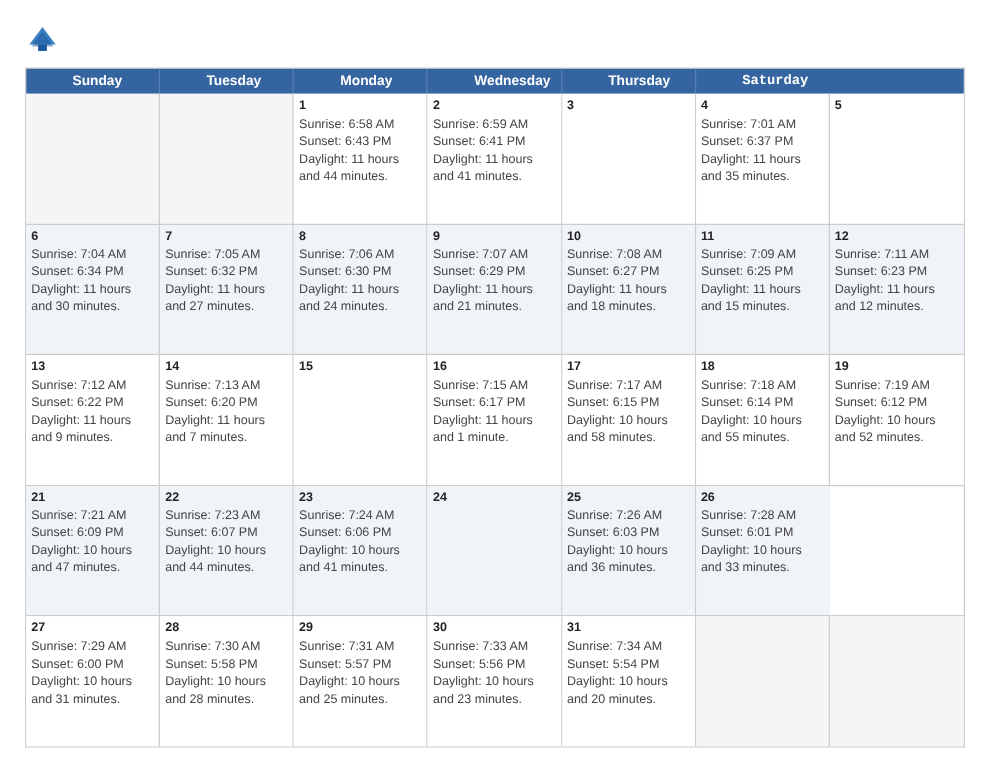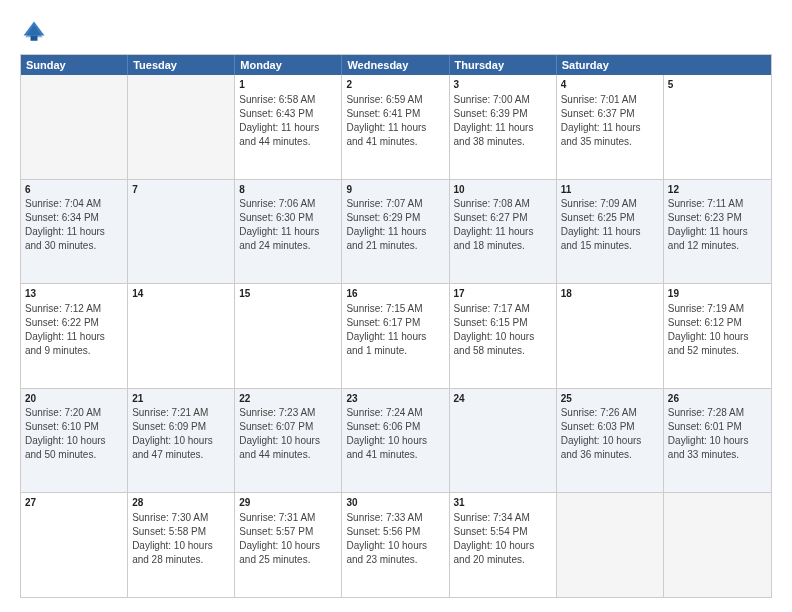--- a/index.html
+++ b/index.html
@@ -62,22 +62,23 @@
       grid-template-columns: repeat(7, 1fr);
       background: #3565a0;
     }
     .cal-header-cell {
       color: #fff;
       font-size: 11px;
       font-weight: bold;
       padding: 4px 5px;
       border-right: 1px solid #5580b8;
       text-align: left;
-    }
-    .cal-header-cell:last-child { border-right: none; }
+      margin-left: 32px;
+    }
+    .cal-header-cell:last-child { border-right: none; font-family: Liberation Mono, monospace; }
     .cal-body {
       flex: 1;
       display: flex;
       flex-direction: column;
     }
     .cal-row {
       display: grid;
       grid-template-columns: repeat(7, 1fr);
       flex: 1;
       border-top: 1px solid #ccc;
@@ -147,37 +148,37 @@
           <div class="cal-cell">
             <span class="day-num">1</span>
             <div class="day-info">Sunrise: 6:58 AM<br>Sunset: 6:43 PM<br>Daylight: 11 hours and 44 minutes.</div>
           </div>
           <div class="cal-cell">
             <span class="day-num">2</span>
             <div class="day-info">Sunrise: 6:59 AM<br>Sunset: 6:41 PM<br>Daylight: 11 hours and 41 minutes.</div>
           </div>
           <div class="cal-cell">
             <span class="day-num">3</span>
-            <div class="day-info">Sunrise: 7:00 AM<br>Sunset: 6:39 PM<br>Daylight: 11 hours and 38 minutes.</div>
           </div>
           <div class="cal-cell">
             <span class="day-num">4</span>
             <div class="day-info">Sunrise: 7:01 AM<br>Sunset: 6:37 PM<br>Daylight: 11 hours and 35 minutes.</div>
           </div>
           <div class="cal-cell">
             <span class="day-num">5</span>
           </div>
         </div>
         <div class="cal-row alt-row">
           <div class="cal-cell">
             <span class="day-num">6</span>
             <div class="day-info">Sunrise: 7:04 AM<br>Sunset: 6:34 PM<br>Daylight: 11 hours and 30 minutes.</div>
           </div>
           <div class="cal-cell">
             <span class="day-num">7</span>
+            <div class="day-info">Sunrise: 7:05 AM<br>Sunset: 6:32 PM<br>Daylight: 11 hours and 27 minutes.</div>
           </div>
           <div class="cal-cell">
             <span class="day-num">8</span>
             <div class="day-info">Sunrise: 7:06 AM<br>Sunset: 6:30 PM<br>Daylight: 11 hours and 24 minutes.</div>
           </div>
           <div class="cal-cell">
             <span class="day-num">9</span>
             <div class="day-info">Sunrise: 7:07 AM<br>Sunset: 6:29 PM<br>Daylight: 11 hours and 21 minutes.</div>
           </div>
           <div class="cal-cell">
@@ -193,46 +194,44 @@
             <div class="day-info">Sunrise: 7:11 AM<br>Sunset: 6:23 PM<br>Daylight: 11 hours and 12 minutes.</div>
           </div>
         </div>
         <div class="cal-row">
           <div class="cal-cell">
             <span class="day-num">13</span>
             <div class="day-info">Sunrise: 7:12 AM<br>Sunset: 6:22 PM<br>Daylight: 11 hours and 9 minutes.</div>
           </div>
           <div class="cal-cell">
             <span class="day-num">14</span>
+            <div class="day-info">Sunrise: 7:13 AM<br>Sunset: 6:20 PM<br>Daylight: 11 hours and 7 minutes.</div>
           </div>
           <div class="cal-cell">
             <span class="day-num">15</span>
           </div>
           <div class="cal-cell">
             <span class="day-num">16</span>
             <div class="day-info">Sunrise: 7:15 AM<br>Sunset: 6:17 PM<br>Daylight: 11 hours and 1 minute.</div>
           </div>
           <div class="cal-cell">
             <span class="day-num">17</span>
             <div class="day-info">Sunrise: 7:17 AM<br>Sunset: 6:15 PM<br>Daylight: 10 hours and 58 minutes.</div>
           </div>
           <div class="cal-cell">
             <span class="day-num">18</span>
+            <div class="day-info">Sunrise: 7:18 AM<br>Sunset: 6:14 PM<br>Daylight: 10 hours and 55 minutes.</div>
           </div>
           <div class="cal-cell">
             <span class="day-num">19</span>
             <div class="day-info">Sunrise: 7:19 AM<br>Sunset: 6:12 PM<br>Daylight: 10 hours and 52 minutes.</div>
           </div>
         </div>
         <div class="cal-row alt-row">
           <div class="cal-cell">
-            <span class="day-num">20</span>
-            <div class="day-info">Sunrise: 7:20 AM<br>Sunset: 6:10 PM<br>Daylight: 10 hours and 50 minutes.</div>
-          </div>
-          <div class="cal-cell">
             <span class="day-num">21</span>
             <div class="day-info">Sunrise: 7:21 AM<br>Sunset: 6:09 PM<br>Daylight: 10 hours and 47 minutes.</div>
           </div>
           <div class="cal-cell">
             <span class="day-num">22</span>
             <div class="day-info">Sunrise: 7:23 AM<br>Sunset: 6:07 PM<br>Daylight: 10 hours and 44 minutes.</div>
           </div>
           <div class="cal-cell">
             <span class="day-num">23</span>
             <div class="day-info">Sunrise: 7:24 AM<br>Sunset: 6:06 PM<br>Daylight: 10 hours and 41 minutes.</div>
@@ -245,20 +244,21 @@
             <div class="day-info">Sunrise: 7:26 AM<br>Sunset: 6:03 PM<br>Daylight: 10 hours and 36 minutes.</div>
           </div>
           <div class="cal-cell">
             <span class="day-num">26</span>
             <div class="day-info">Sunrise: 7:28 AM<br>Sunset: 6:01 PM<br>Daylight: 10 hours and 33 minutes.</div>
           </div>
         </div>
         <div class="cal-row">
           <div class="cal-cell">
             <span class="day-num">27</span>
+            <div class="day-info">Sunrise: 7:29 AM<br>Sunset: 6:00 PM<br>Daylight: 10 hours and 31 minutes.</div>
           </div>
           <div class="cal-cell">
             <span class="day-num">28</span>
             <div class="day-info">Sunrise: 7:30 AM<br>Sunset: 5:58 PM<br>Daylight: 10 hours and 28 minutes.</div>
           </div>
           <div class="cal-cell">
             <span class="day-num">29</span>
             <div class="day-info">Sunrise: 7:31 AM<br>Sunset: 5:57 PM<br>Daylight: 10 hours and 25 minutes.</div>
           </div>
           <div class="cal-cell">

